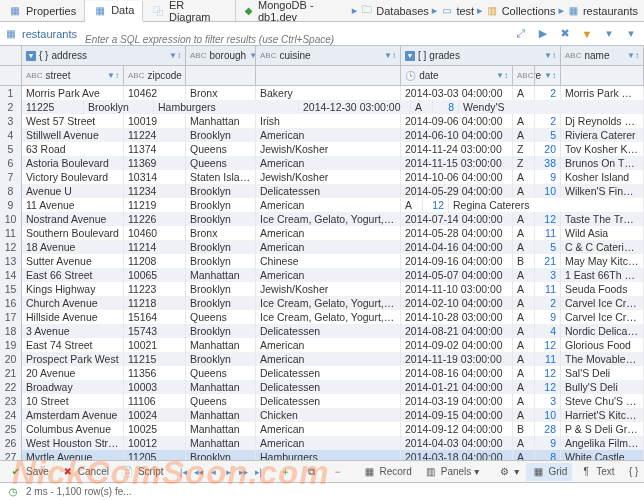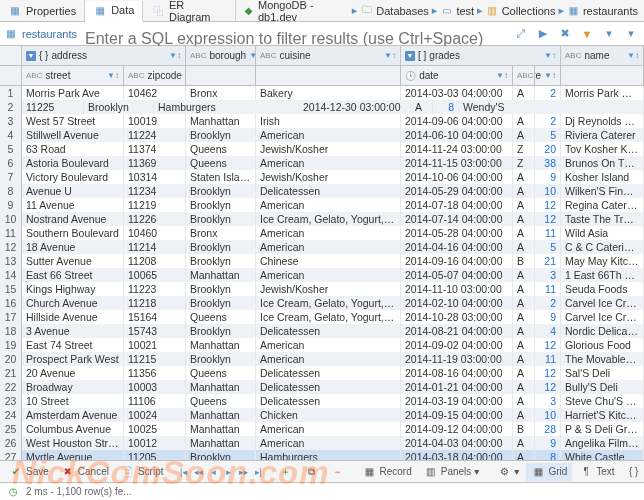--- a/index.html
+++ b/index.html
@@ -8,21 +8,21 @@
 .tab { display: flex; align-items: center; padding: 0 8px; height: 100%; border-right: 1px solid #d0d0d0; gap: 4px; cursor: pointer; }
 .tab.active { background: #fff; border-bottom: 2px solid #fff; margin-bottom: -1px; }
 .ico { width: 14px; height: 14px; display: inline-flex; align-items: center; justify-content: center; font-size: 10px; }
 .ico-grid { color: #5a8fc7; }
 .ico-db { color: #3b9b3b; }
 .ico-col { color: #d99b2e; }
 .ico-table { color: #5a8fc7; }
 .bc { margin-left: auto; display: flex; align-items: center; gap: 3px; padding: 0 6px; font-size: 11px; }
 .bc-sep { color: #5a8fc7; }
 .filterbar { display: flex; align-items: center; height: 24px; border-bottom: 1px solid #c0c0c0; padding: 0 4px; gap: 4px; }
-.filterbar input { flex: 1; border: none; background: transparent; font-size: 16px; color: #888; padding: 2px 4px; outline: none; margin-top: 11px; }
+.filterbar input { flex: 1; border: none; background: transparent; font-size: 10px; font-style: italic; color: #888; padding: 2px 4px; outline: none; margin-top: 11px; }
 .tbtn { width: 18px; height: 18px; display: inline-flex; align-items: center; justify-content: center; cursor: pointer; color: #5a8fc7; font-size: 11px; }
 .tbtn.orange { color: #d99b2e; }
 .headers { display: flex; flex-direction: column; }
 .hrow { display: flex; height: 20px; border-bottom: 1px solid #c0c0c0; background: #eef2f7; font-size: 10px; }
 .hcell { display: flex; align-items: center; padding: 0 4px; border-right: 1px solid #c0c0c0; position: relative; gap: 3px; overflow: hidden; }
 .hcell.group { background: #e8edf3; font-weight: 400; }
 .fico { width: 10px; height: 10px; background: #5a8fc7; color: #fff; font-size: 7px; display: inline-flex; align-items: center; justify-content: center; border-radius: 1px; }
 .abc { font-size: 8px; color: #888; font-weight: normal; }
 .clock { font-size: 9px; color: #888; }
 .sorter { margin-left: auto; font-size: 8px; color: #5a8fc7; cursor: pointer; }
@@ -247,21 +247,20 @@
       <div class="cell c-grade">A</div>
       <div class="cell c-score score">10</div>
       <div class="cell c-name">Wilken'S Fine Food</div>
     </div>
     <div class="row">
       <div class="cell num c-num">9</div>
       <div class="cell c-street">11 Avenue</div>
       <div class="cell c-zip">11219</div>
       <div class="cell c-boro">Brooklyn</div>
       <div class="cell c-cuis">American</div>
-      <div class="cell c-date">2014-07-18 04:00:00</div>
       <div class="cell c-grade">A</div>
       <div class="cell c-score score">12</div>
       <div class="cell c-name">Regina Caterers</div>
     </div>
     <div class="row">
       <div class="cell num c-num">10</div>
       <div class="cell c-street">Nostrand Avenue</div>
       <div class="cell c-zip">11226</div>
       <div class="cell c-boro">Brooklyn</div>
       <div class="cell c-cuis">Ice Cream, Gelato, Yogurt, Ices</div>

